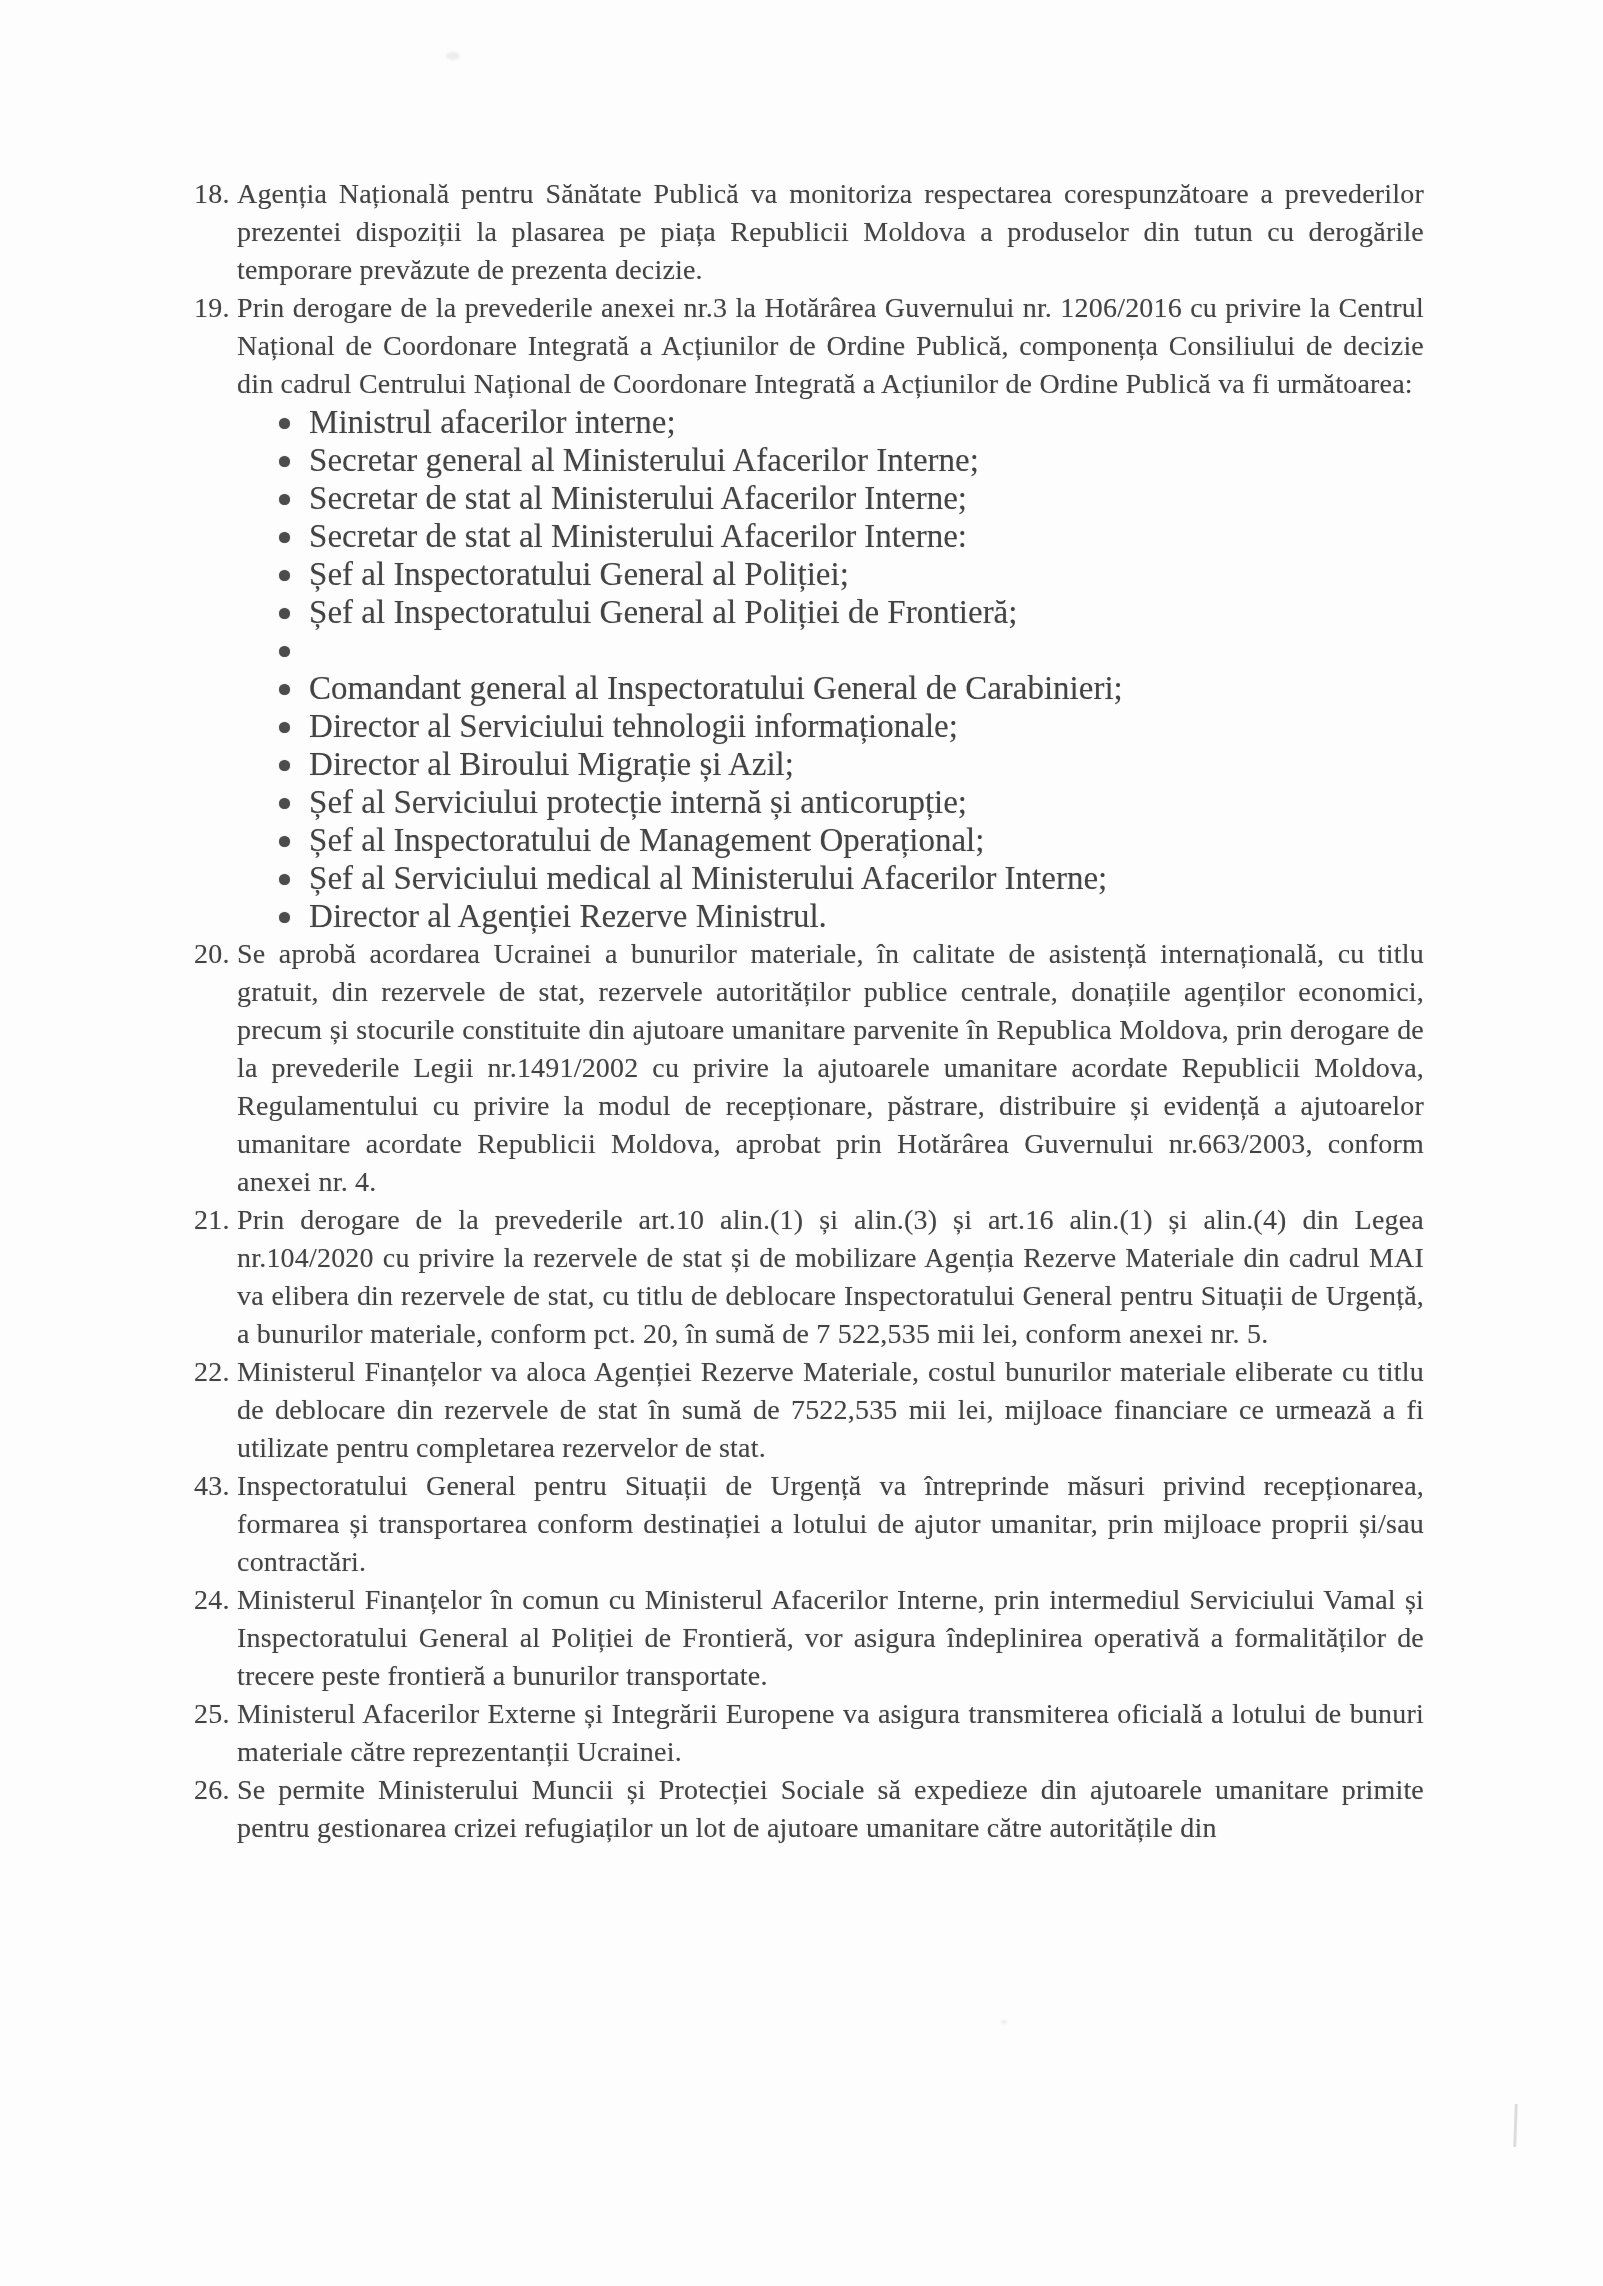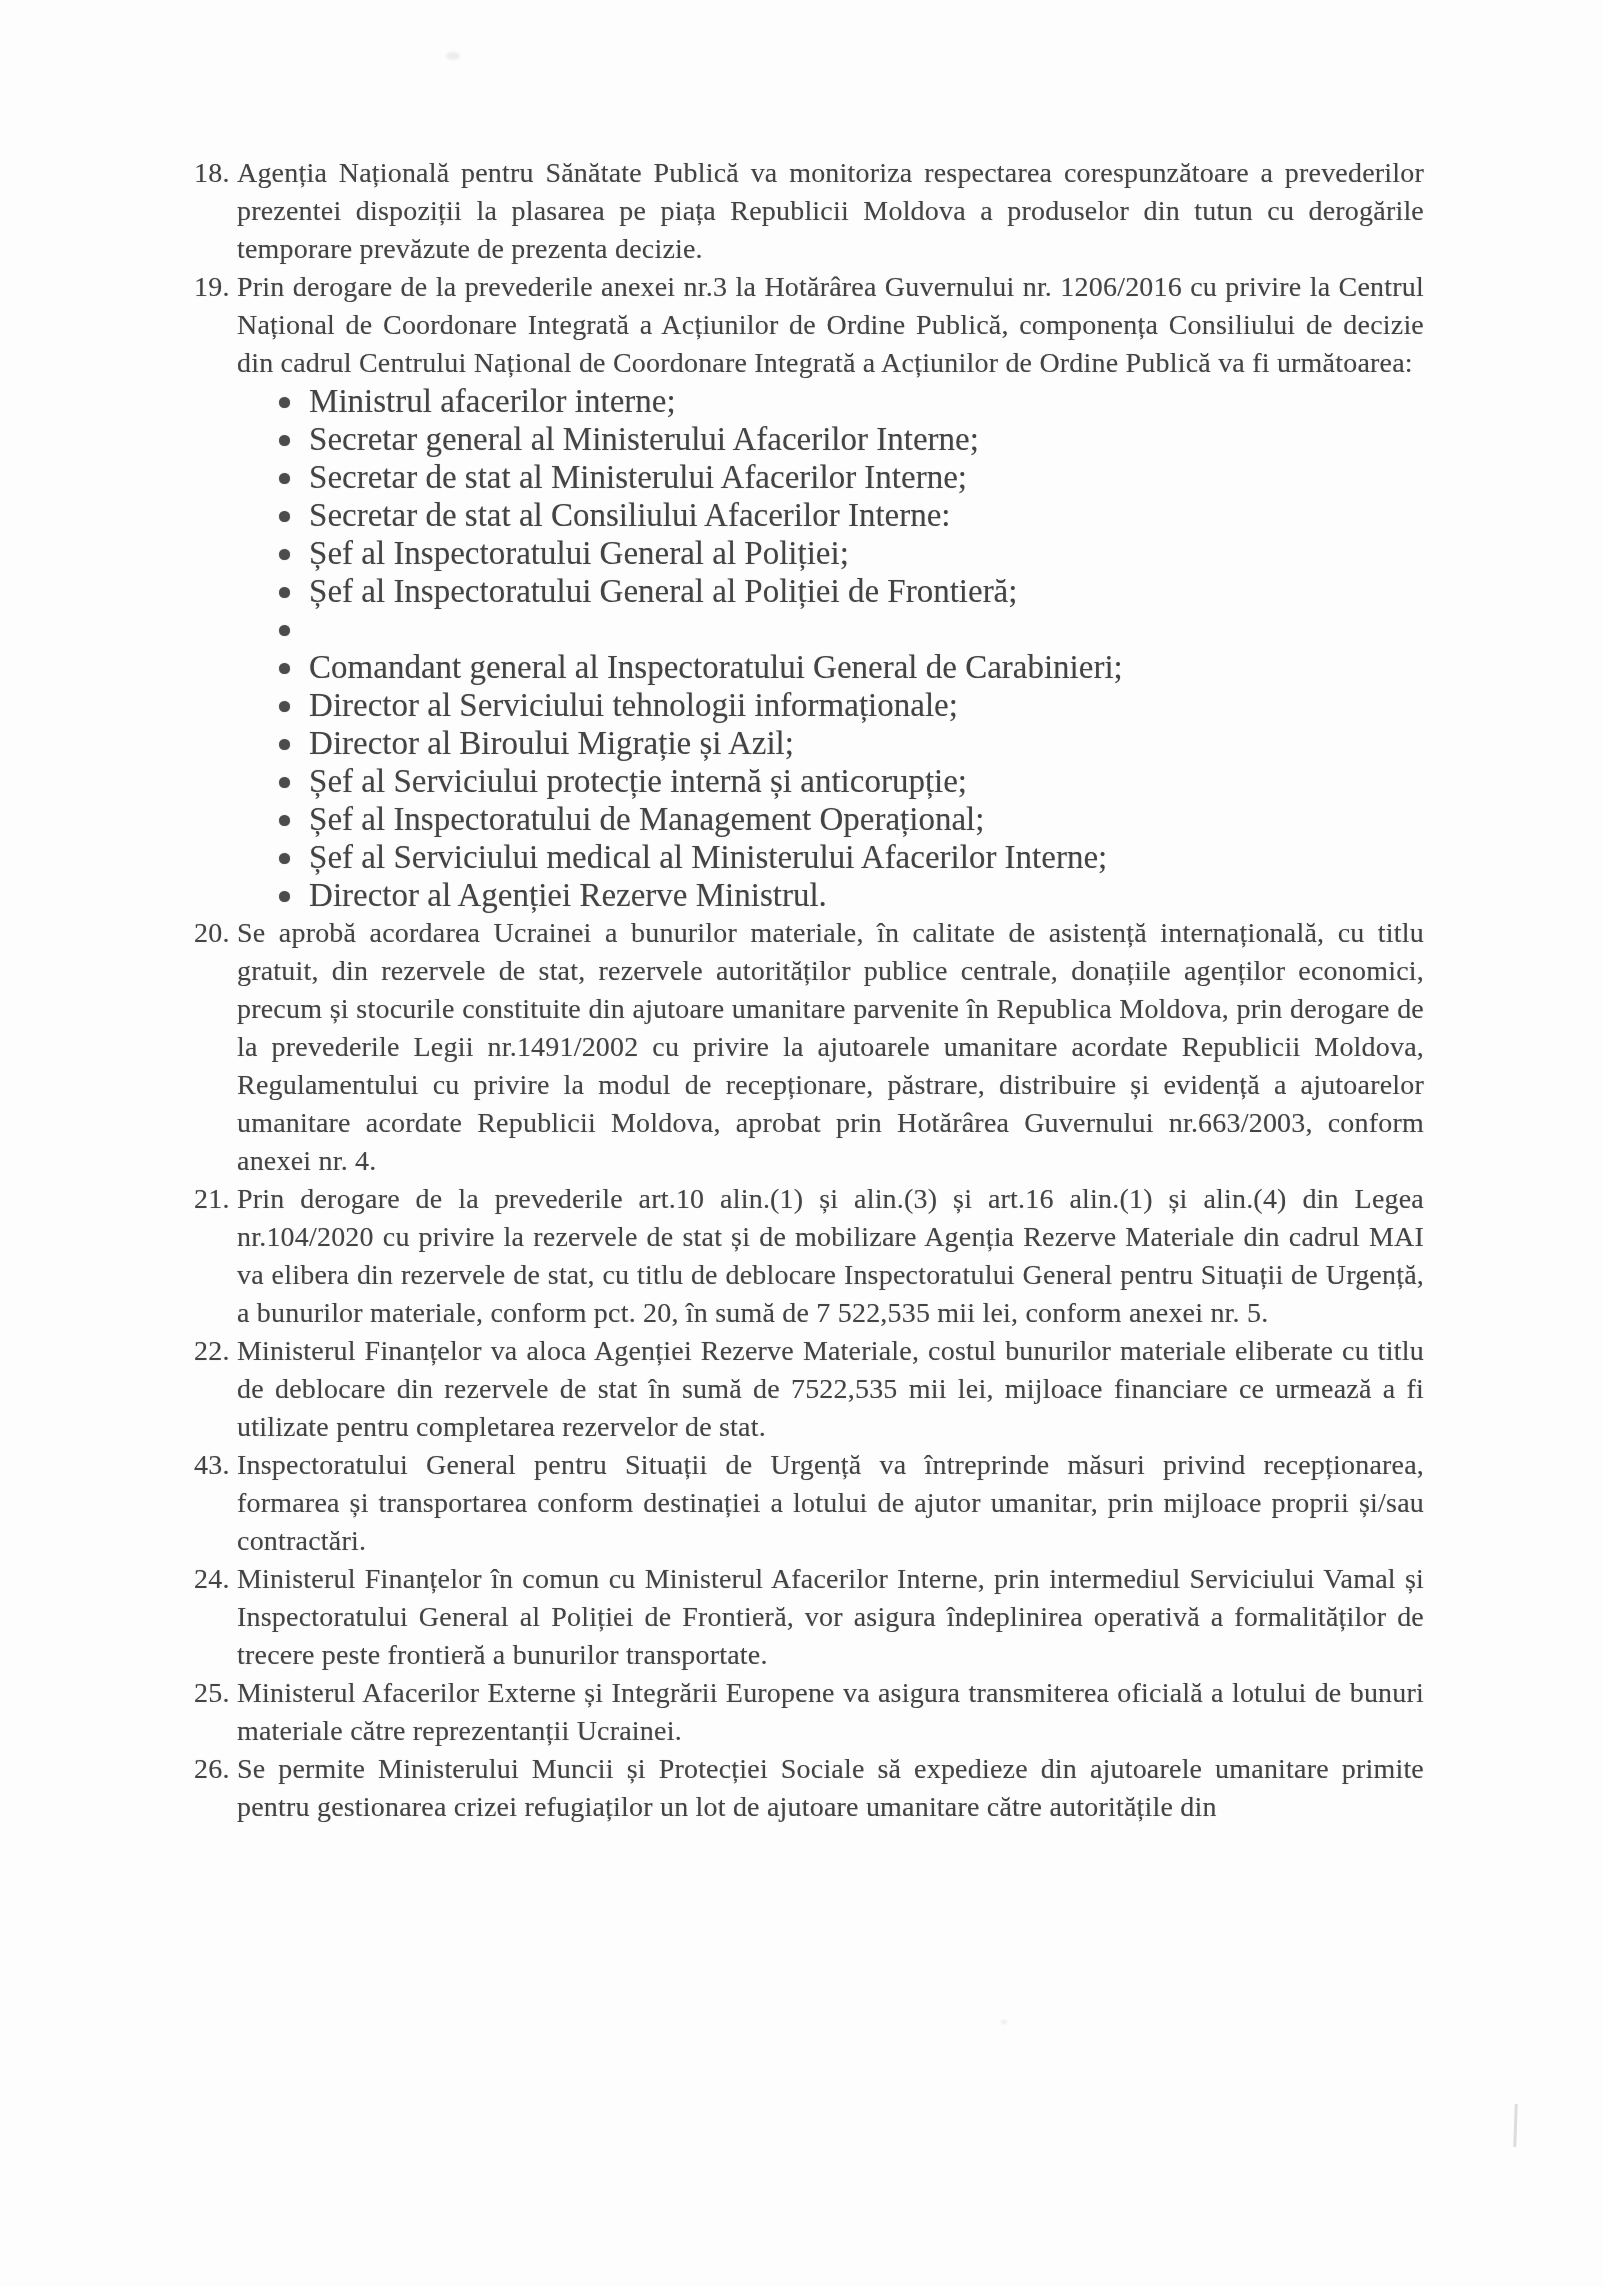--- a/index.html
+++ b/index.html
@@ -12,21 +12,21 @@
     width: 1603px;
     height: 2286px;
     background: #fdfdfd;
     overflow: hidden;
     font-family: "Liberation Serif", "DejaVu Serif", serif;
     color: #444444;
     text-shadow: 0 0 1px rgba(80,80,80,0.35);
   }
   .content {
     position: absolute;
-    top: 154px;
+    top: 175px;
     left: 194px;
     width: 1230px;
   }
   .item {
     font-size: 28px;
     line-height: 38px;
     text-align: justify;
     padding-left: 43px;
     letter-spacing: 0.2px;
   }
@@ -105,21 +105,21 @@
     </div>
 
     <div class="item">
       <span class="num">19.</span><span>Prin derogare de la prevederile anexei nr.3 la Hotărârea Guvernului nr. 1206/2016 cu privire la Centrul Național de Coordonare Integrată a Acțiunilor de Ordine Publică, componența Consiliului de decizie din cadrul Centrului Național de Coordonare Integrată a Acțiunilor de Ordine Publică va fi următoarea:</span>
     </div>
 
     <div class="bullets">
       <div class="bullet-row"><span class="dot"></span><span>Ministrul afacerilor interne;</span></div>
       <div class="bullet-row"><span class="dot"></span><span>Secretar general al Ministerului Afacerilor Interne;</span></div>
       <div class="bullet-row"><span class="dot"></span><span>Secretar de stat al Ministerului Afacerilor Interne;</span></div>
-      <div class="bullet-row"><span class="dot"></span><span>Secretar de stat al Consiliului Afacerilor Interne:</span></div>
+      <div class="bullet-row"><span class="dot"></span><span>Secretar de stat al Ministerului Afacerilor Interne:</span></div>
       <div class="bullet-row"><span class="dot"></span><span>Șef al Inspectoratului General al Poliției;</span></div>
       <div class="bullet-row"><span class="dot"></span><span>Șef al Inspectoratului General al Poliției de Frontieră;</span></div>
       <div class="bullet-row"><span class="dot"></span></div>
       <div class="bullet-row"><span class="dot"></span><span>Comandant general al Inspectoratului General de Carabinieri;</span></div>
       <div class="bullet-row"><span class="dot"></span><span>Director al Serviciului tehnologii informaționale;</span></div>
       <div class="bullet-row"><span class="dot"></span><span>Director al Biroului Migrație și Azil;</span></div>
       <div class="bullet-row"><span class="dot"></span><span>Șef al Serviciului protecție internă și anticorupție;</span></div>
       <div class="bullet-row"><span class="dot"></span><span>Șef al Inspectoratului de Management Operațional;</span></div>
       <div class="bullet-row"><span class="dot"></span><span>Șef al Serviciului medical al Ministerului Afacerilor Interne;</span></div>
       <div class="bullet-row"><span class="dot"></span><span>Director al Agenției Rezerve Ministrul.</span></div>

